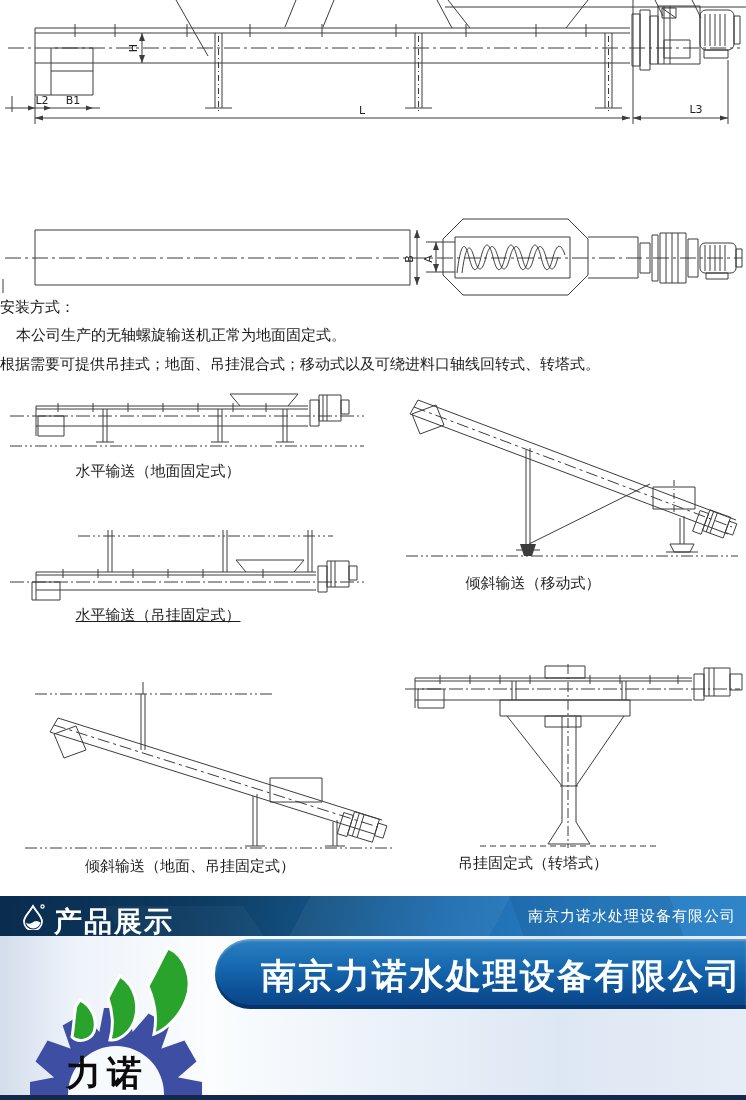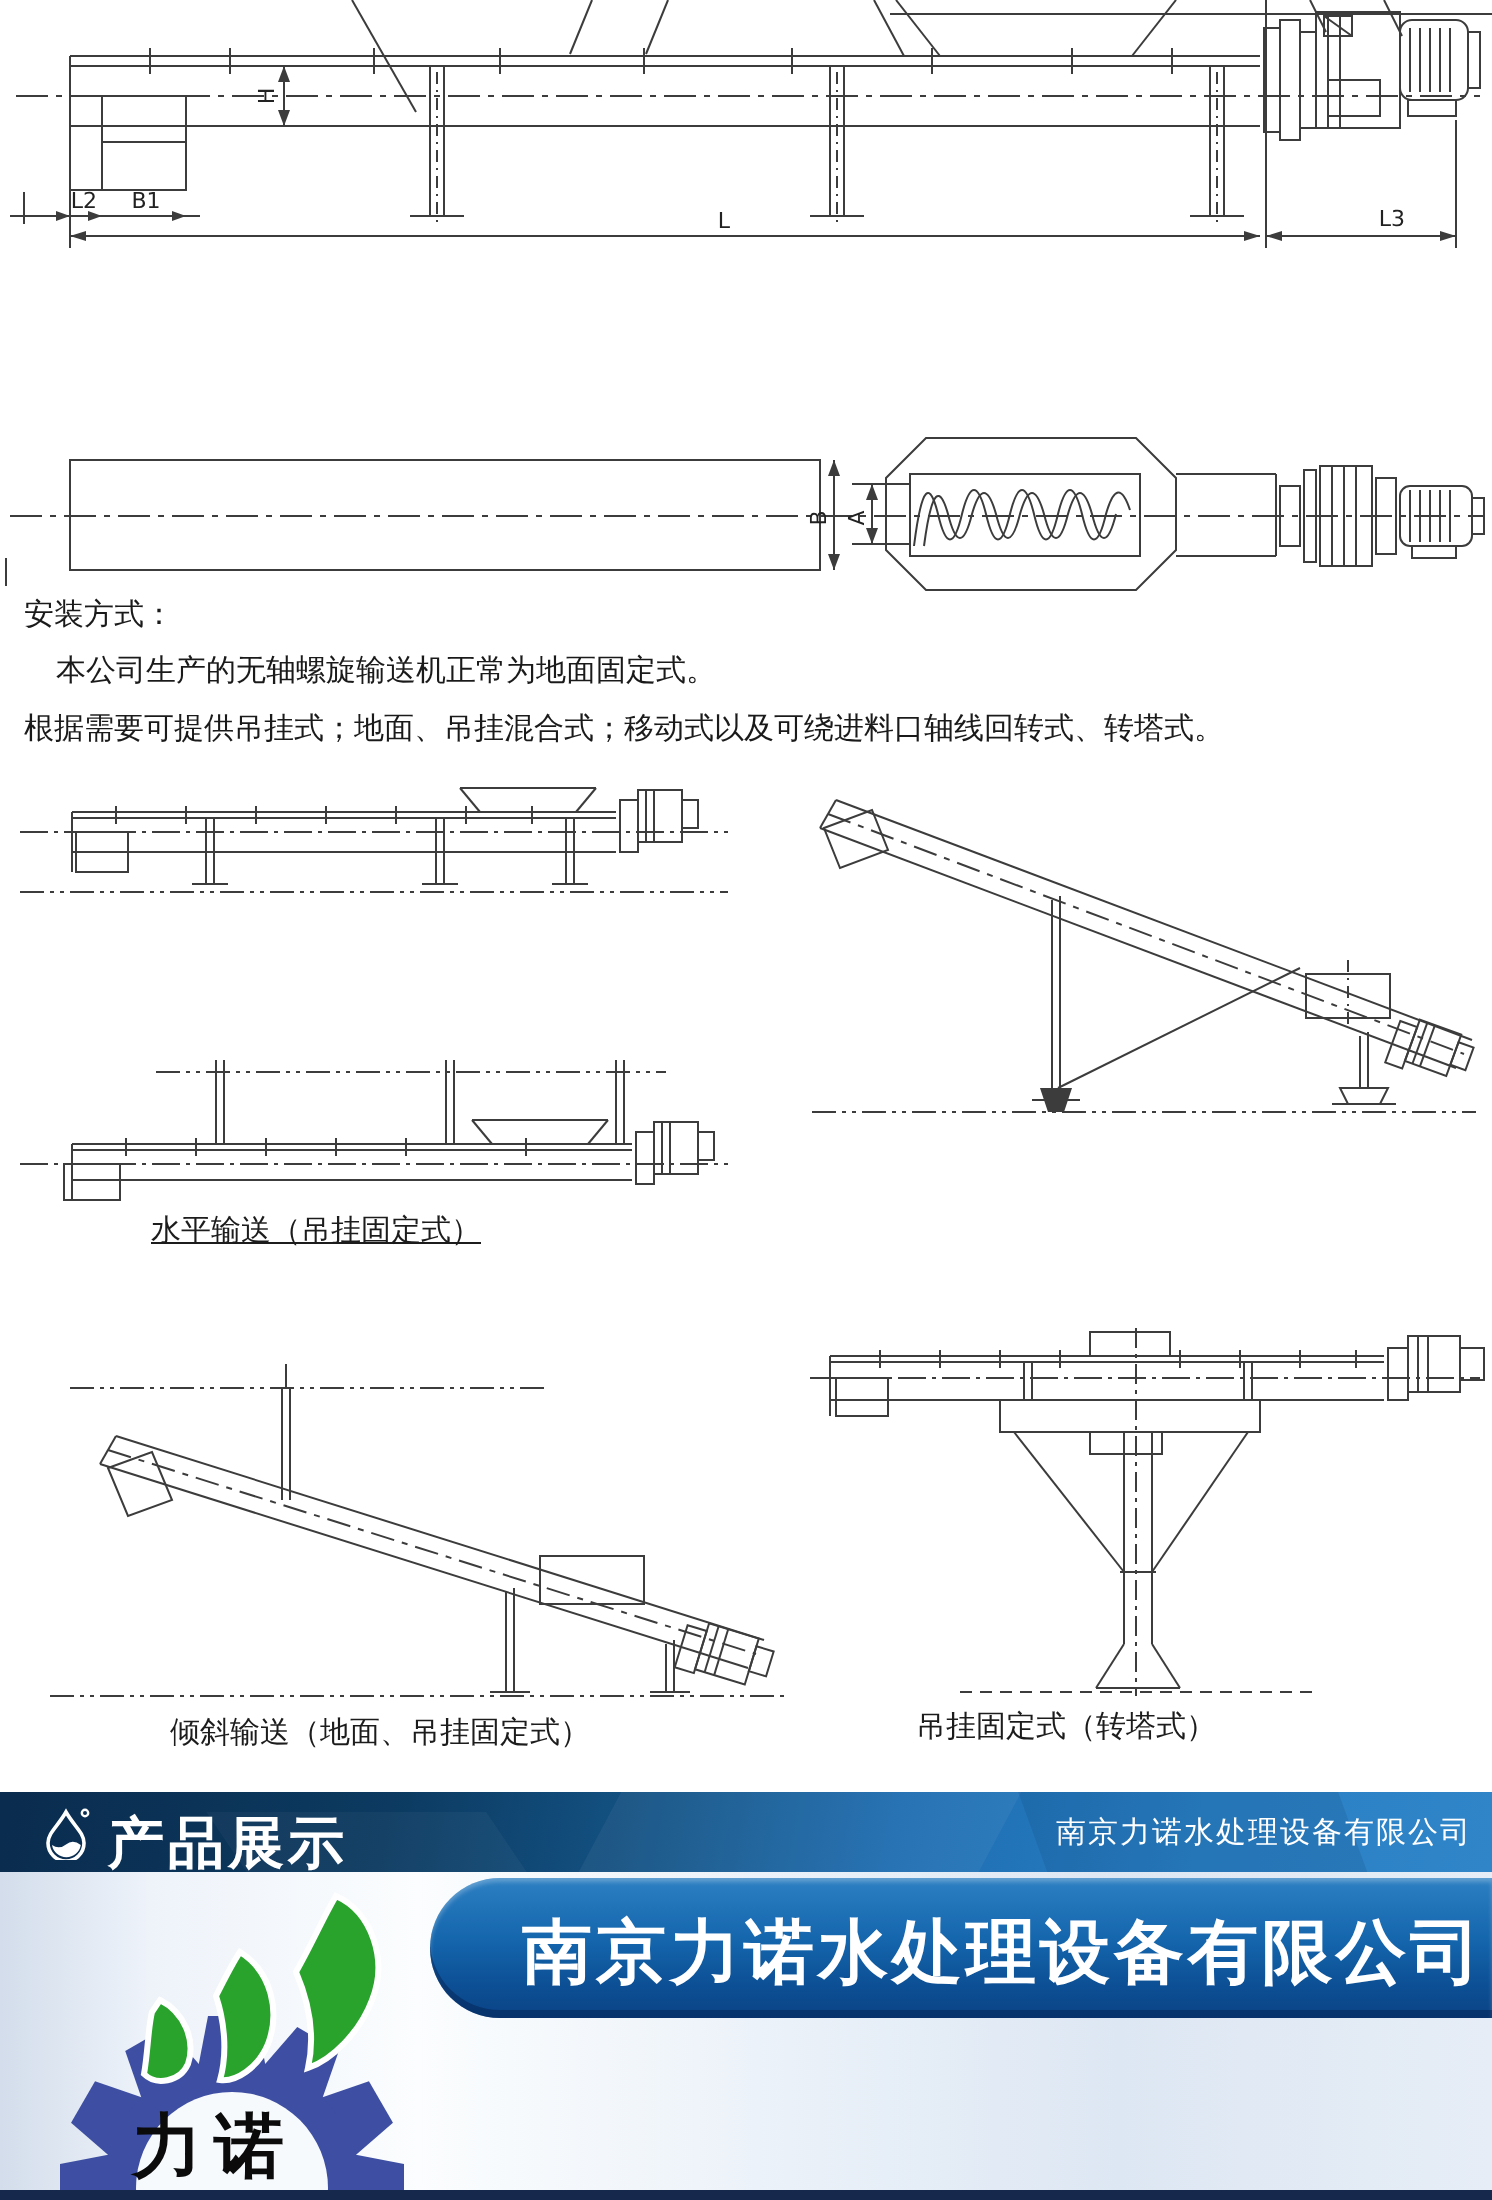--- a/index.html
+++ b/index.html
@@ -7,21 +7,21 @@
         font-family:"Liberation Sans",sans-serif;}
   
   svg.draw line, svg.draw path, svg.draw rect, svg.draw polygon, svg.draw polyline, svg.draw circle{
     stroke:#3c3c3c;fill:none;stroke-width:1;vector-effect:non-scaling-stroke;}
   svg.draw .ah{fill:#3c3c3c;stroke:none;}
   svg.draw .solid{fill:#3c3c3c;stroke:none;}
   svg.draw text{fill:#222;stroke:none;font-family:"DejaVu Sans",sans-serif;font-size:11px;}
   .abs{position:absolute;}
   
   .install-text{position:absolute;left:0;top:298px;width:700px;color:#1a1a1a;font-size:15px;}
-  .install-text .tline{position:absolute;left:12px;white-space:nowrap;}
+  .install-text .tline{position:absolute;left:0;white-space:nowrap;}
   
   .caption{position:absolute;text-align:center;font-size:15px;color:#1c1c1c;white-space:nowrap;}
   
   .banner{position:absolute;left:0;top:896px;width:746px;height:40px;overflow:hidden;
     background:linear-gradient(100deg,#0a2c4e 0%,#0c3a60 26%,#135182 42%,#1d6cb0 60%,#2a80c4 80%,#2f85c8 100%);}
   .banner .facet1{position:absolute;left:300px;top:-10px;width:200px;height:60px;
     background:rgba(255,255,255,.05);transform:skewX(-28deg);}
   .banner .facet2{position:absolute;left:520px;top:0;width:160px;height:60px;
     background:rgba(0,30,70,.10);transform:skewX(20deg);}
   .banner .facet3{position:absolute;left:120px;top:10px;width:140px;height:50px;
@@ -238,20 +238,21 @@
       </g>
       <g>
         <rect x="302" y="8" width="9" height="26"></rect>
         <rect x="311" y="3" width="22" height="26"></rect>
         <line x1="315" y1="3" x2="315" y2="29"></line>
           <line x1="319" y1="3" x2="319" y2="29"></line>
         <rect x="333" y="8" width="8" height="14"></rect>
       </g>
       <line x1="2" y1="54" x2="356" y2="54" stroke-dasharray="12 3 2 3 2 3"></line>
     </svg>
+    <div class="caption" style="left:0;top:70px;width:300px;">水平输送（地面固定式）</div>
   </div>
 
   <div class="abs" style="left:398px;top:392px;width:348px;height:210px;">
     <svg class="draw" width="348" height="178" viewBox="0 0 348 178">
       <line x1="20" y1="8" x2="338" y2="128"></line>
       <line x1="12" y1="22" x2="330" y2="142"></line>
       <line x1="16" y1="15" x2="334" y2="135" stroke-dasharray="12 4 3 4"></line>
       <polygon points="14,22 38,13 46,33 22,42"></polygon>
       <line x1="20" y1="8" x2="12" y2="22"></line>
       <rect x="255" y="95" width="42" height="22"></rect>
@@ -271,20 +272,21 @@
       </g>
       <g transform="rotate(20 310 132)">
         <rect x="298" y="122" width="9" height="22"></rect>
         <rect x="307" y="118" width="22" height="22"></rect>
         <line x1="311" y1="118" x2="311" y2="140"></line>
           <line x1="315" y1="118" x2="315" y2="140"></line>
         <rect x="329" y="122" width="8" height="12"></rect>
       </g>
       <line x1="8" y1="164" x2="340" y2="164" stroke-dasharray="12 3 2 3 2 3"></line>
     </svg>
+    <div class="caption" style="left:0;top:182px;width:270px;">倾斜输送（移动式）</div>
   </div>
 
   <div class="abs" style="left:8px;top:528px;width:365px;height:105px;">
     <svg class="draw" width="360" height="74" viewBox="0 0 360 74">
       <line x1="70" y1="8" x2="325" y2="8" stroke-dasharray="12 3 2 3 2 3"></line>
       <g>
         <line x1="100" y1="2" x2="100" y2="44"></line>
           <line x1="104" y1="2" x2="104" y2="44"></line>
         <line x1="215" y1="2" x2="215" y2="44"></line>
           <line x1="219" y1="2" x2="219" y2="44"></line>

